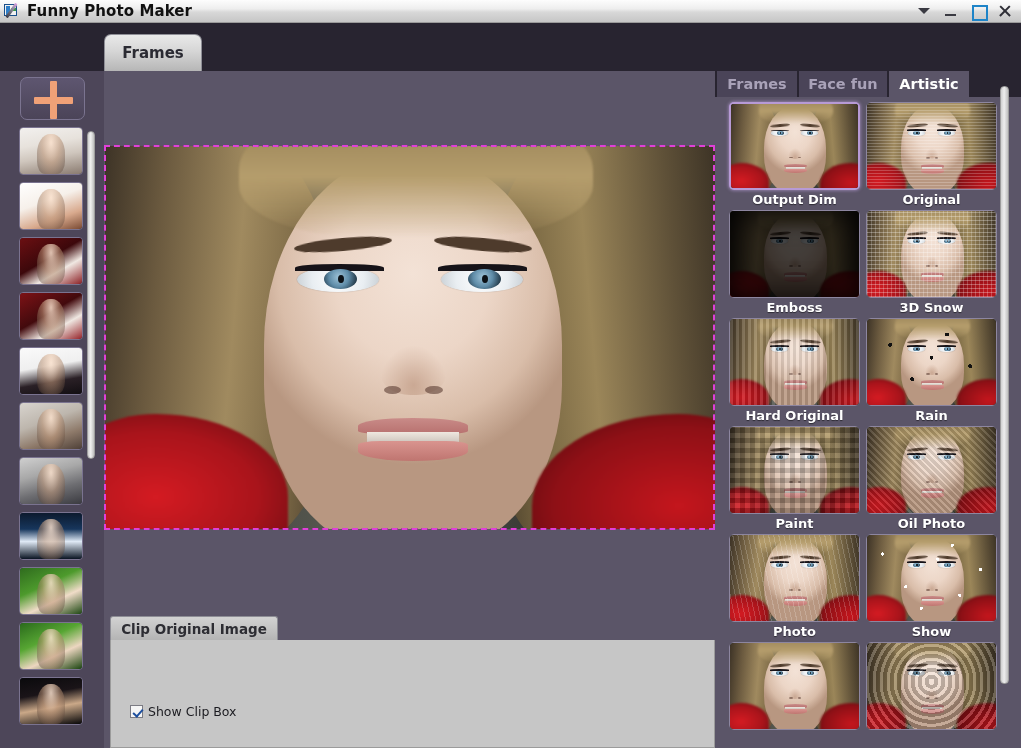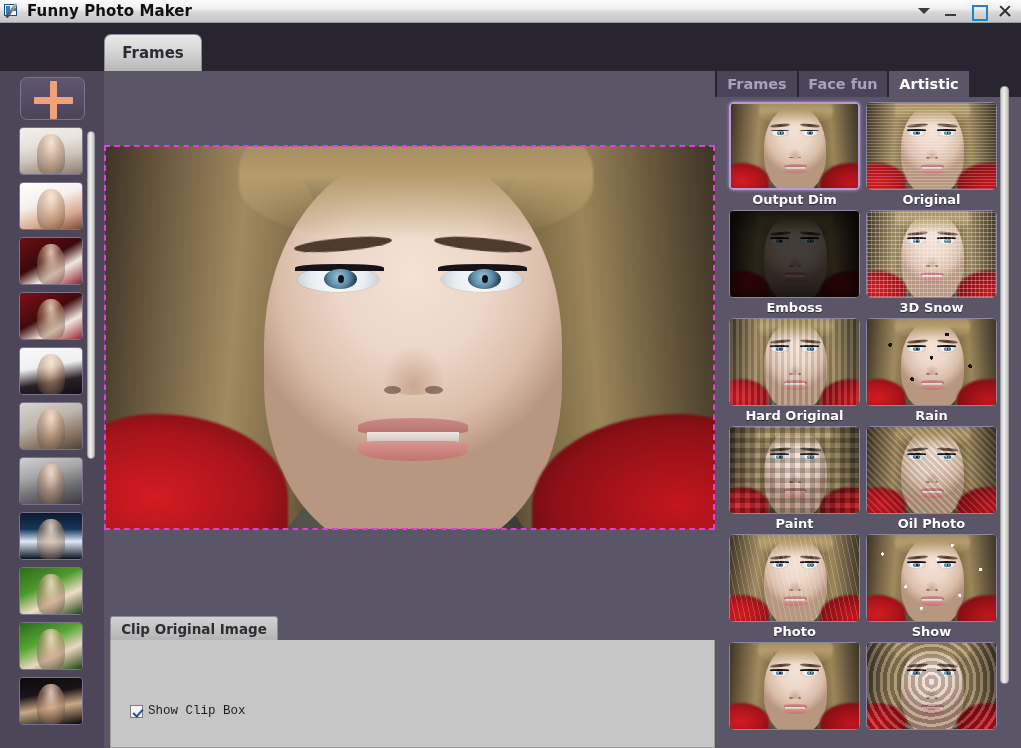--- a/index.html
+++ b/index.html
@@ -187,21 +187,21 @@
   .chk-box {
     width: 13px; height: 13px; background: #f5f5f5;
     border: 1px solid #7b7b83; position: relative; cursor: default;
   }
   .chk-box:after {
     content: ""; position: absolute; left: 3.5px; top: 1px;
     width: 4px; height: 8px;
     border: solid #1d4f9e; border-width: 0 2px 2px 0;
     transform: rotate(42deg);
   }
-  .chk-label { font-size: 12.5px; color: #1b1b20; font-family: Liberation Mono, monospace; }
+  .chk-label { font-size: 12.5px; color: #1b1b20; }
 
   
   .rpanel {
     position: absolute; left: 715px; top: 71px; width: 306px; height: 677px;
     background: #282430;
   }
   .rtabs {
     position: absolute; left: 0; top: 0; width: 306px; height: 26px;
   }
   .rtab {

